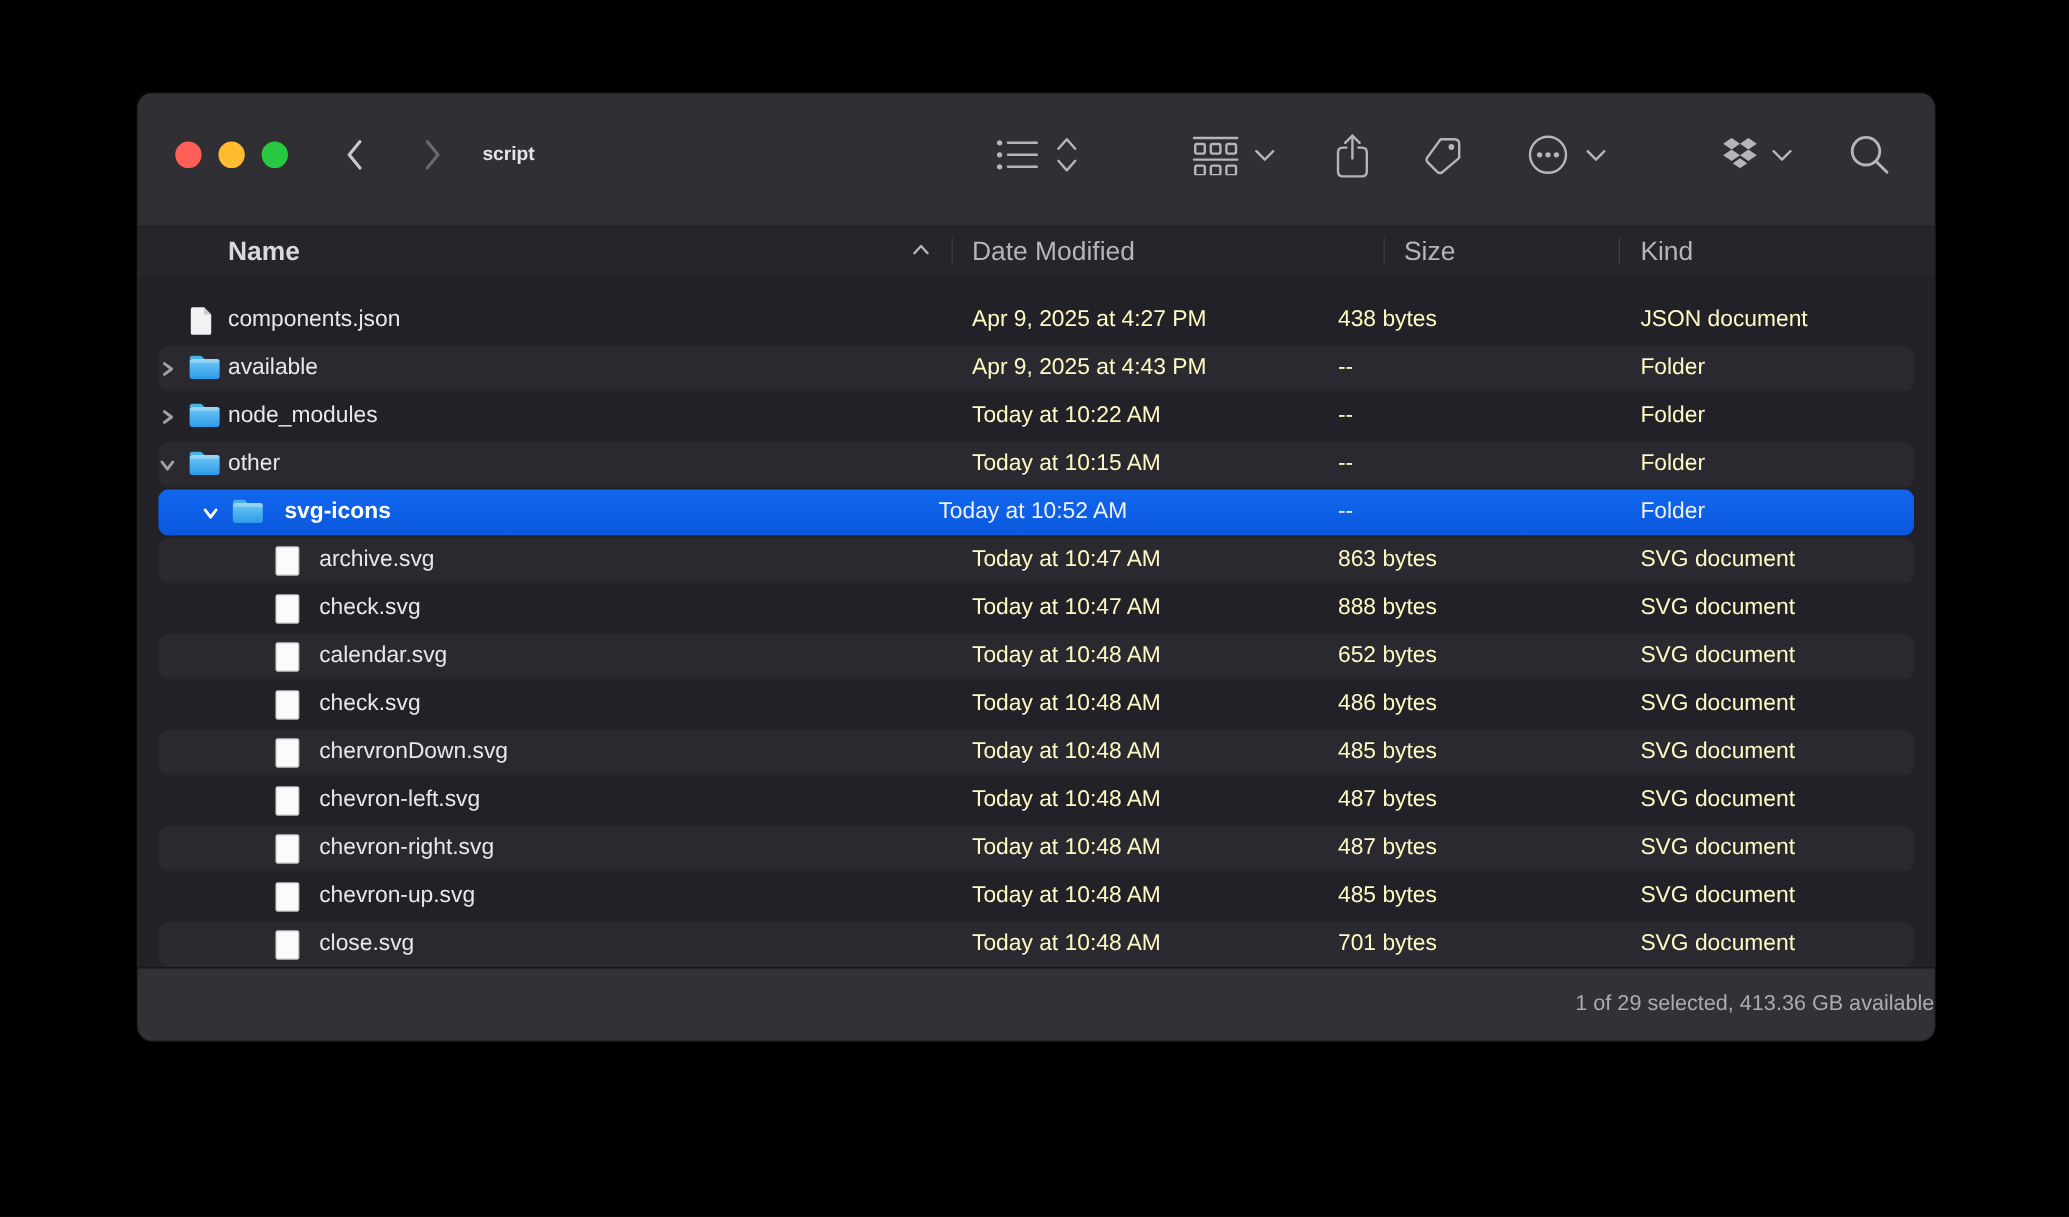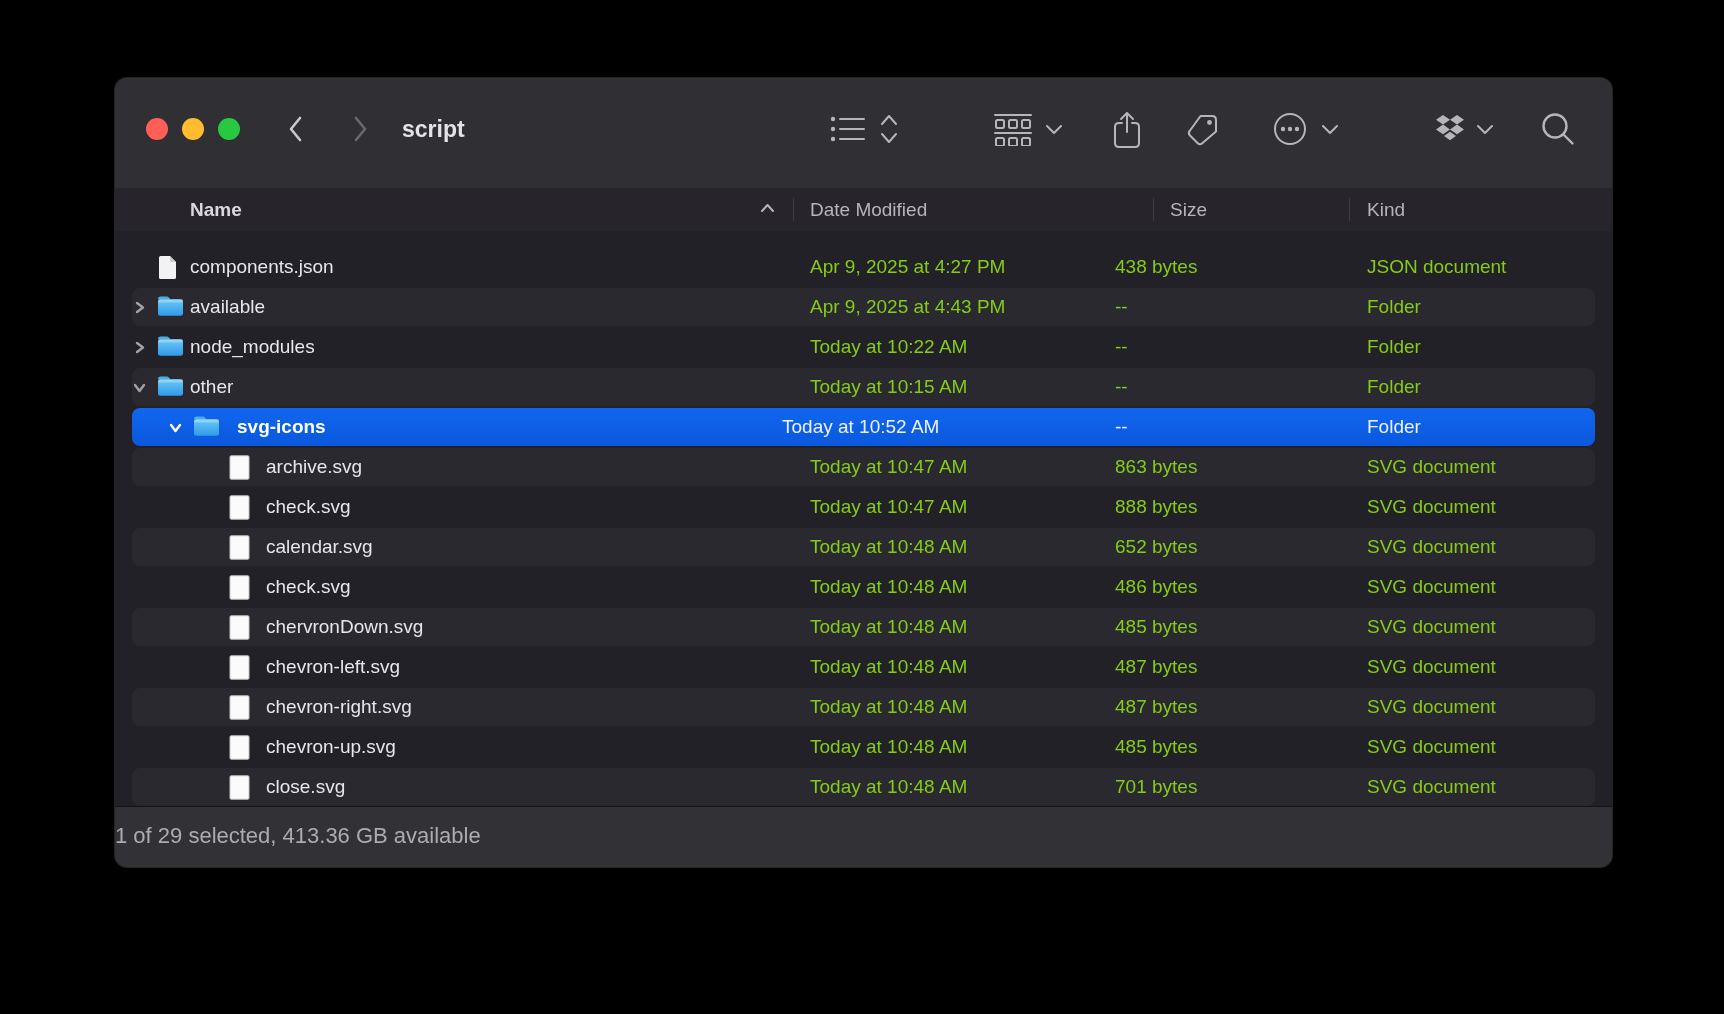--- a/index.html
+++ b/index.html
@@ -10,52 +10,52 @@
   }
   #finder-window{
     position:absolute;left:115px;top:78px;width:1497px;height:789px;
     background:#232128;border-radius:12px;overflow:hidden;
     box-shadow:0 0 0 1px rgba(255,255,255,0.14), 0 24px 60px rgba(0,0,0,0.6);
   }
   
   .toolbar{position:absolute;left:0;top:0;width:100%;height:110px;background:#302f34;border-bottom:1px solid #1b1a1e;}
   .tl{position:absolute;top:40px;width:22px;height:22px;border-radius:50%;}
   .nav-arrow{position:absolute;top:37px;width:18px;height:28px;}
-  .win-title{position:absolute;left:287px;top:0;height:102px;line-height:102px;font-size:23px;font-weight:bold;color:#e4e3e7;}
+  .win-title{position:absolute;left:287px;top:0;height:102px;line-height:102px;font-size:16px;font-weight:bold;color:#e4e3e7;}
   .tb-icon{position:absolute;}
   .tb-stroke{stroke:#b7b5bb;fill:none;stroke-width:2;stroke-linecap:round;stroke-linejoin:round;}
   .tb-fill{fill:#b7b5bb;}
   
   .col-header{position:absolute;left:0;top:110px;width:100%;height:43px;background:#27252b;border-bottom:1px solid #19181c;}
-  .col-label{position:absolute;top:0;height:43px;line-height:43px;font-size:19px;color:#b6b4ba;}
+  .col-label{position:absolute;top:0;height:43px;line-height:43px;font-size:22px;color:#b6b4ba;}
   .col-label.primary{color:#d9d8dd;font-weight:bold;}
   .col-divider{position:absolute;top:10px;width:1px;height:23px;background:#3e3d42;}
   .sort-caret{position:absolute;top:15px;}
   
   .list{position:absolute;left:0;top:153px;width:100%;height:576px;background:#232128;}
   .rows{position:absolute;left:0;top:16px;width:100%;}
   .row{position:relative;width:100%;height:40px;}
   .row-pill{position:absolute;left:17px;right:17px;top:1px;height:38px;border-radius:8px;}
   .row.striped .row-pill{background:#2b2930;}
   .row.selected .row-pill{background:linear-gradient(#1166ee,#0a58dd);}
   .cell{position:absolute;top:0;height:40px;line-height:40px;font-size:19px;white-space:nowrap;}
   .cell.name{color:#e7e6ea;}
-  .cell.dim{color:#84cc16;}
+  .cell.dim{color:#fef9c3;}
   .row.selected .cell.name{color:#ffffff;font-weight:bold;}
   .row.selected .cell.dim{color:rgba(255,255,255,0.92);}
   .cell.size{width:222px;}
   .disclosure{position:absolute;top:14px;width:13px;height:13px;}
   .disclosure svg{display:block;}
   .disclosure polyline{stroke:#a3a1a8;stroke-width:2.4;fill:none;stroke-linecap:round;stroke-linejoin:round;}
   .row.selected .disclosure polyline{stroke:#ffffff;}
   .disclosure.expanded svg{transform:rotate(90deg);}
   .file-icon{position:absolute;top:8px;}
   
   .status-bar{position:absolute;left:0;bottom:0;width:100%;height:60px;background:#323136;border-top:1px solid #141316;}
-  .status-text{width:100%;text-align:left;line-height:58px;font-size:22px;color:#adabb1;}
+  .status-text{width:100%;text-align:right;line-height:58px;font-size:18px;color:#adabb1;}
 </style>
 </head>
 <body>
 
 <div id="finder-window">
 
   <div class="toolbar">
     <div class="tl" style="left:31px;background:#ff5f57"></div>
     <div class="tl" style="left:67px;background:#febc2e"></div>
     <div class="tl" style="left:103px;background:#28c840"></div>

